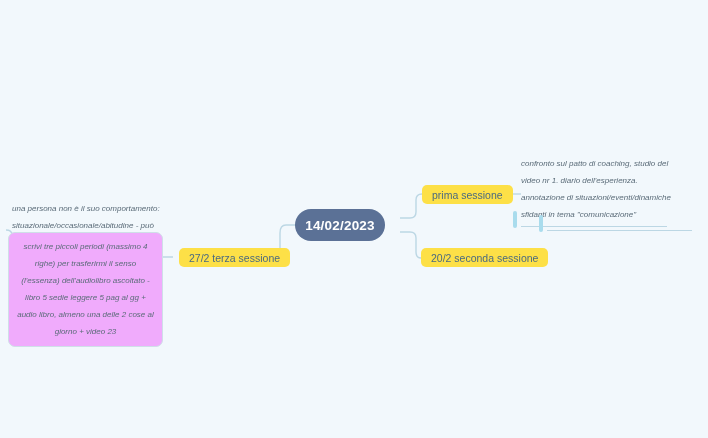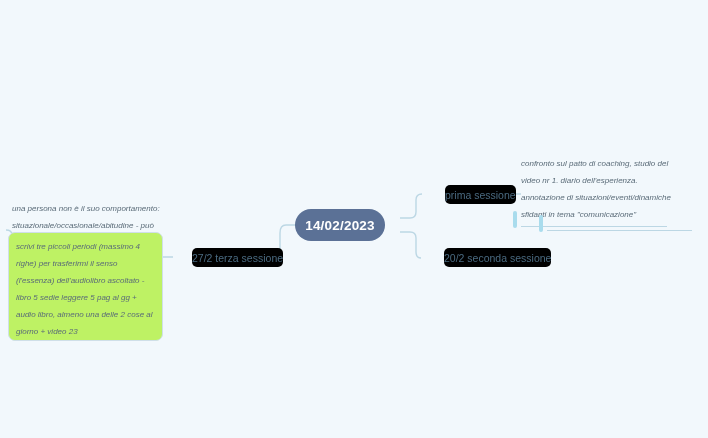--- a/index.html
+++ b/index.html
@@ -41,50 +41,50 @@
     width: 90px;
     height: 32px;
     background: #5b7196;
     border-radius: 16px;
     color: #ffffff;
     font-size: 13.5px;
     font-weight: bold;
     letter-spacing: 0.2px;
   }
   .node-branch {
-    background: #000000;
+    background: #fde047;
     border-radius: 5px;
     color: #4a6a80;
     font-size: 10.5px;
     height: 19px;
-    padding: 0 0;
-    margin-left: 23px;
+    padding: 0 10px;
   }
   .node-prima   { left: 422px; top: 185px; }
   .node-seconda { left: 421px; top: 248px; justify-content: flex-end; }
-  .node-terza   { left: 169px; top: 248px; }
+  .node-terza   { left: 179px; top: 248px; }
 
   
   .note {
     position: absolute;
     box-sizing: border-box;
     font-size: 8px;
     line-height: 17px;
     color: #5a6b78;
     font-style: italic;
   }
   .note-plain {
     width: 150px;
     padding: 0;
   }
   .note-boxed {
-    background: #bef264;
+    background: #f0abfc;
     border: 1px solid #cfdfe8;
     border-radius: 7px;
-    padding: 5px 7px 0 7px;
+    padding: 5px 7px 6px 7px;
+    text-align: center;
   }
   .note-underlined {
     padding-bottom: 4px;
   }
   .note-underlined::after {
     content: "";
     display: block;
     position: absolute;
     left: 0;
     right: 6px;

